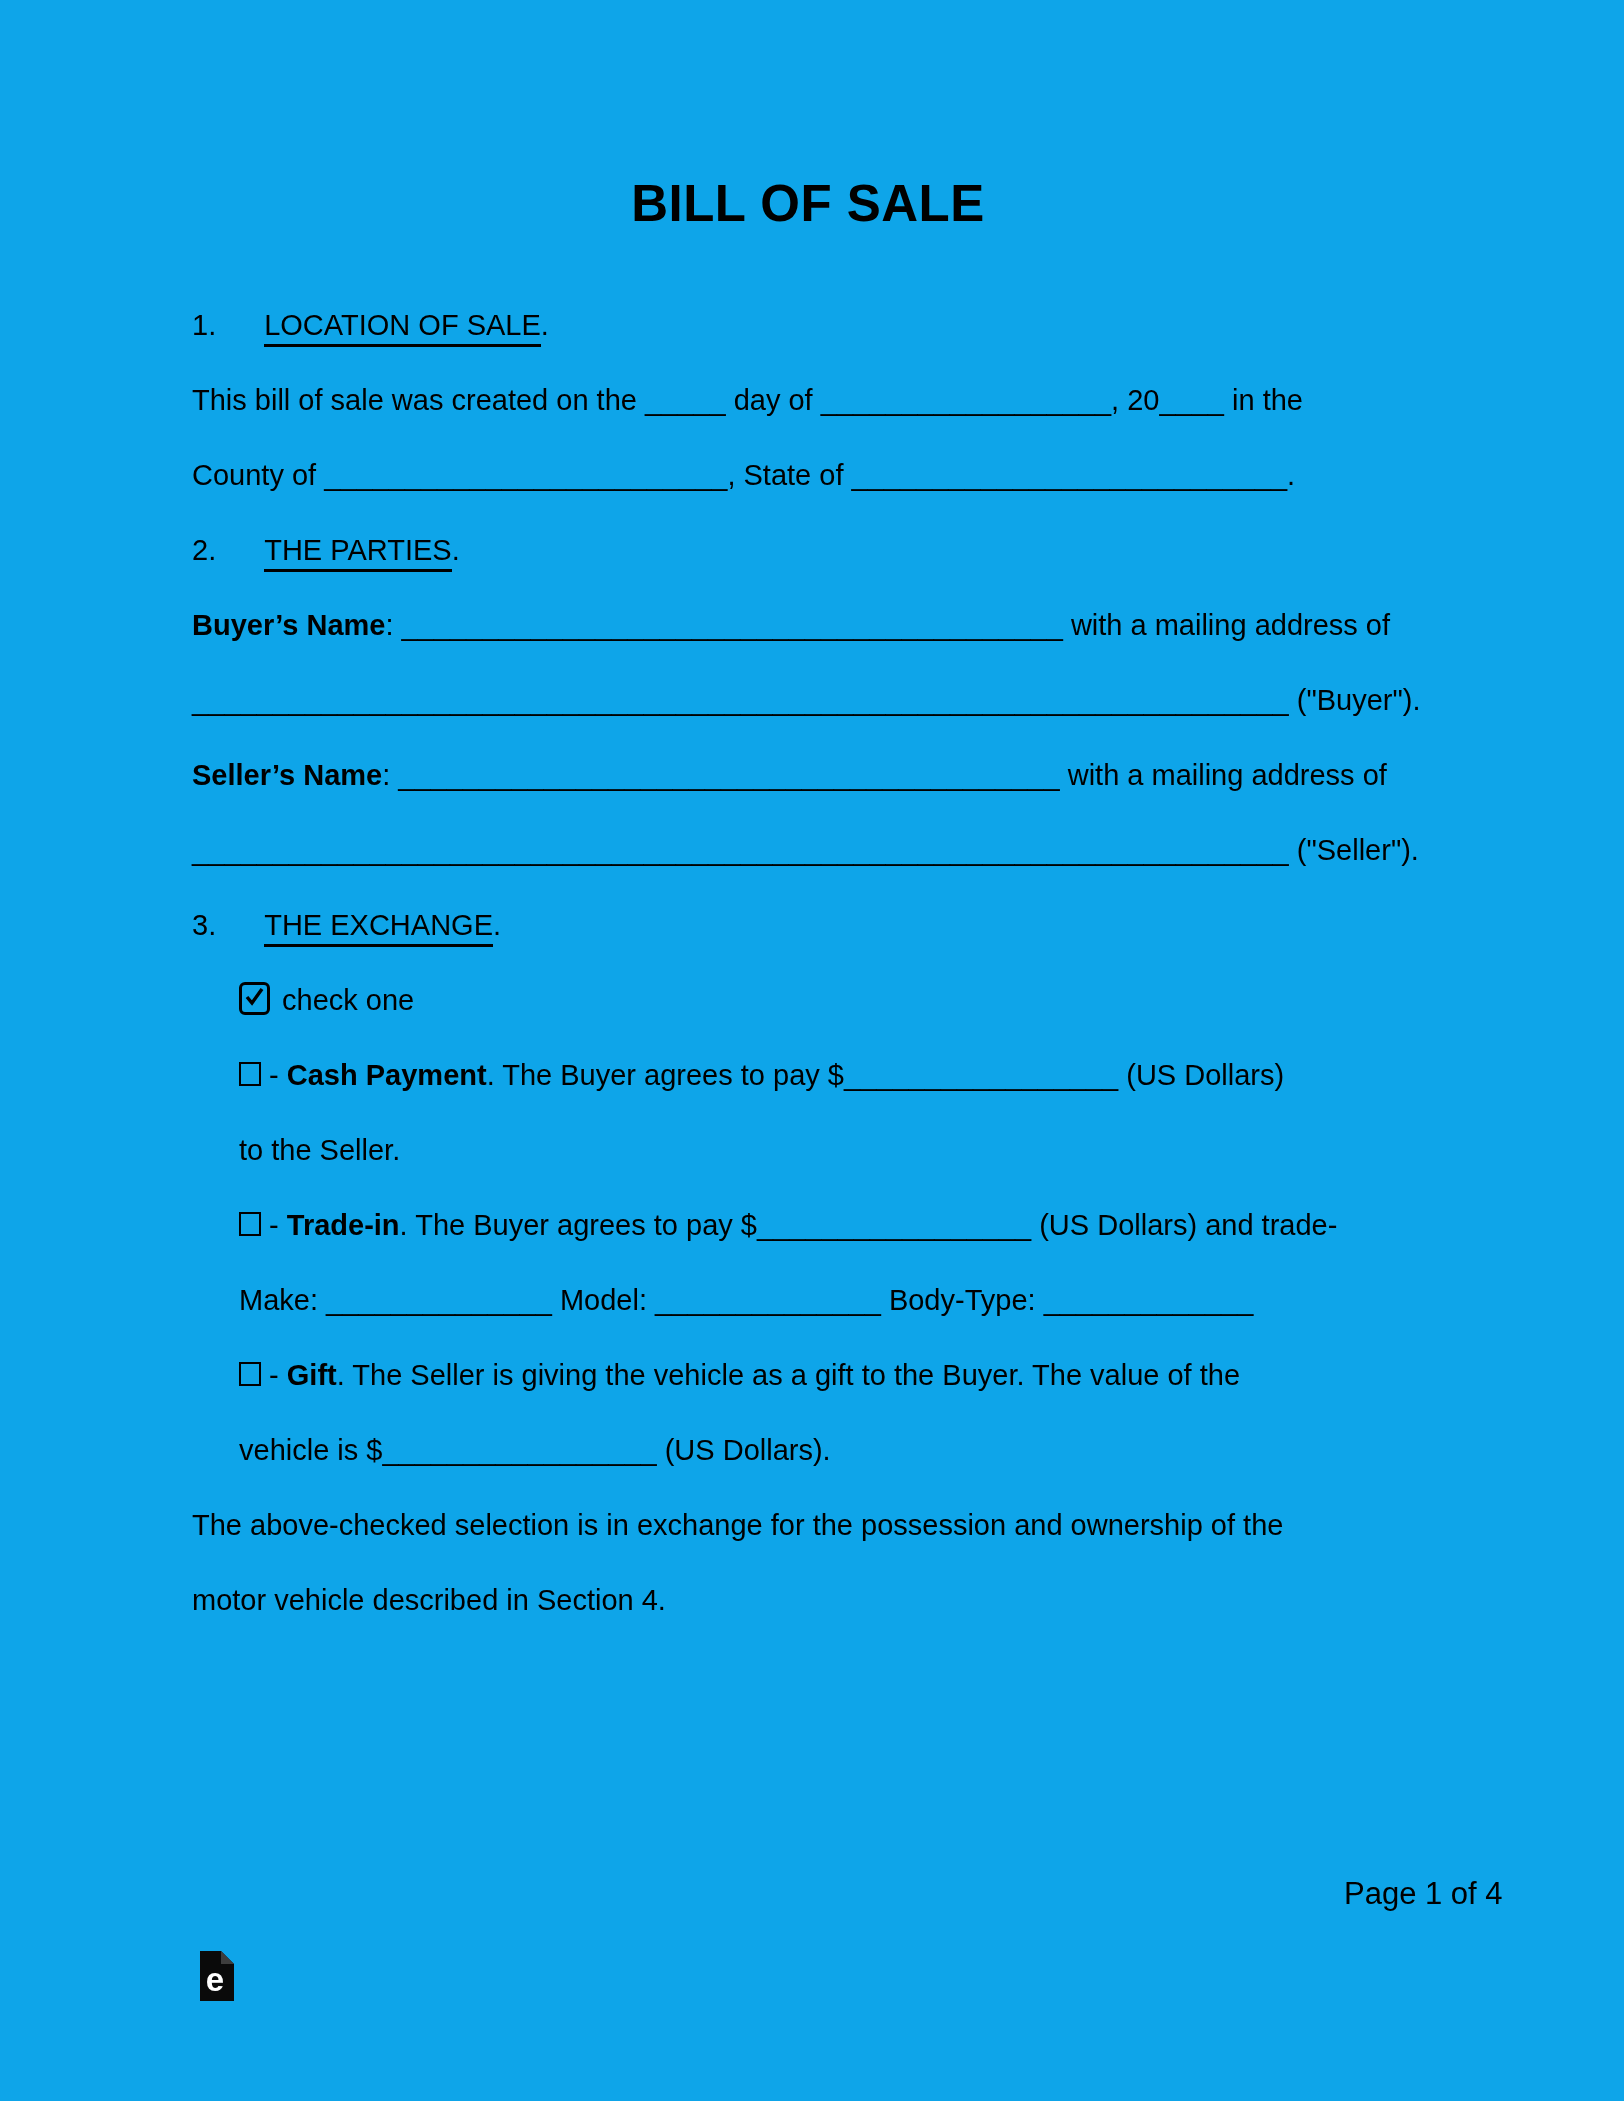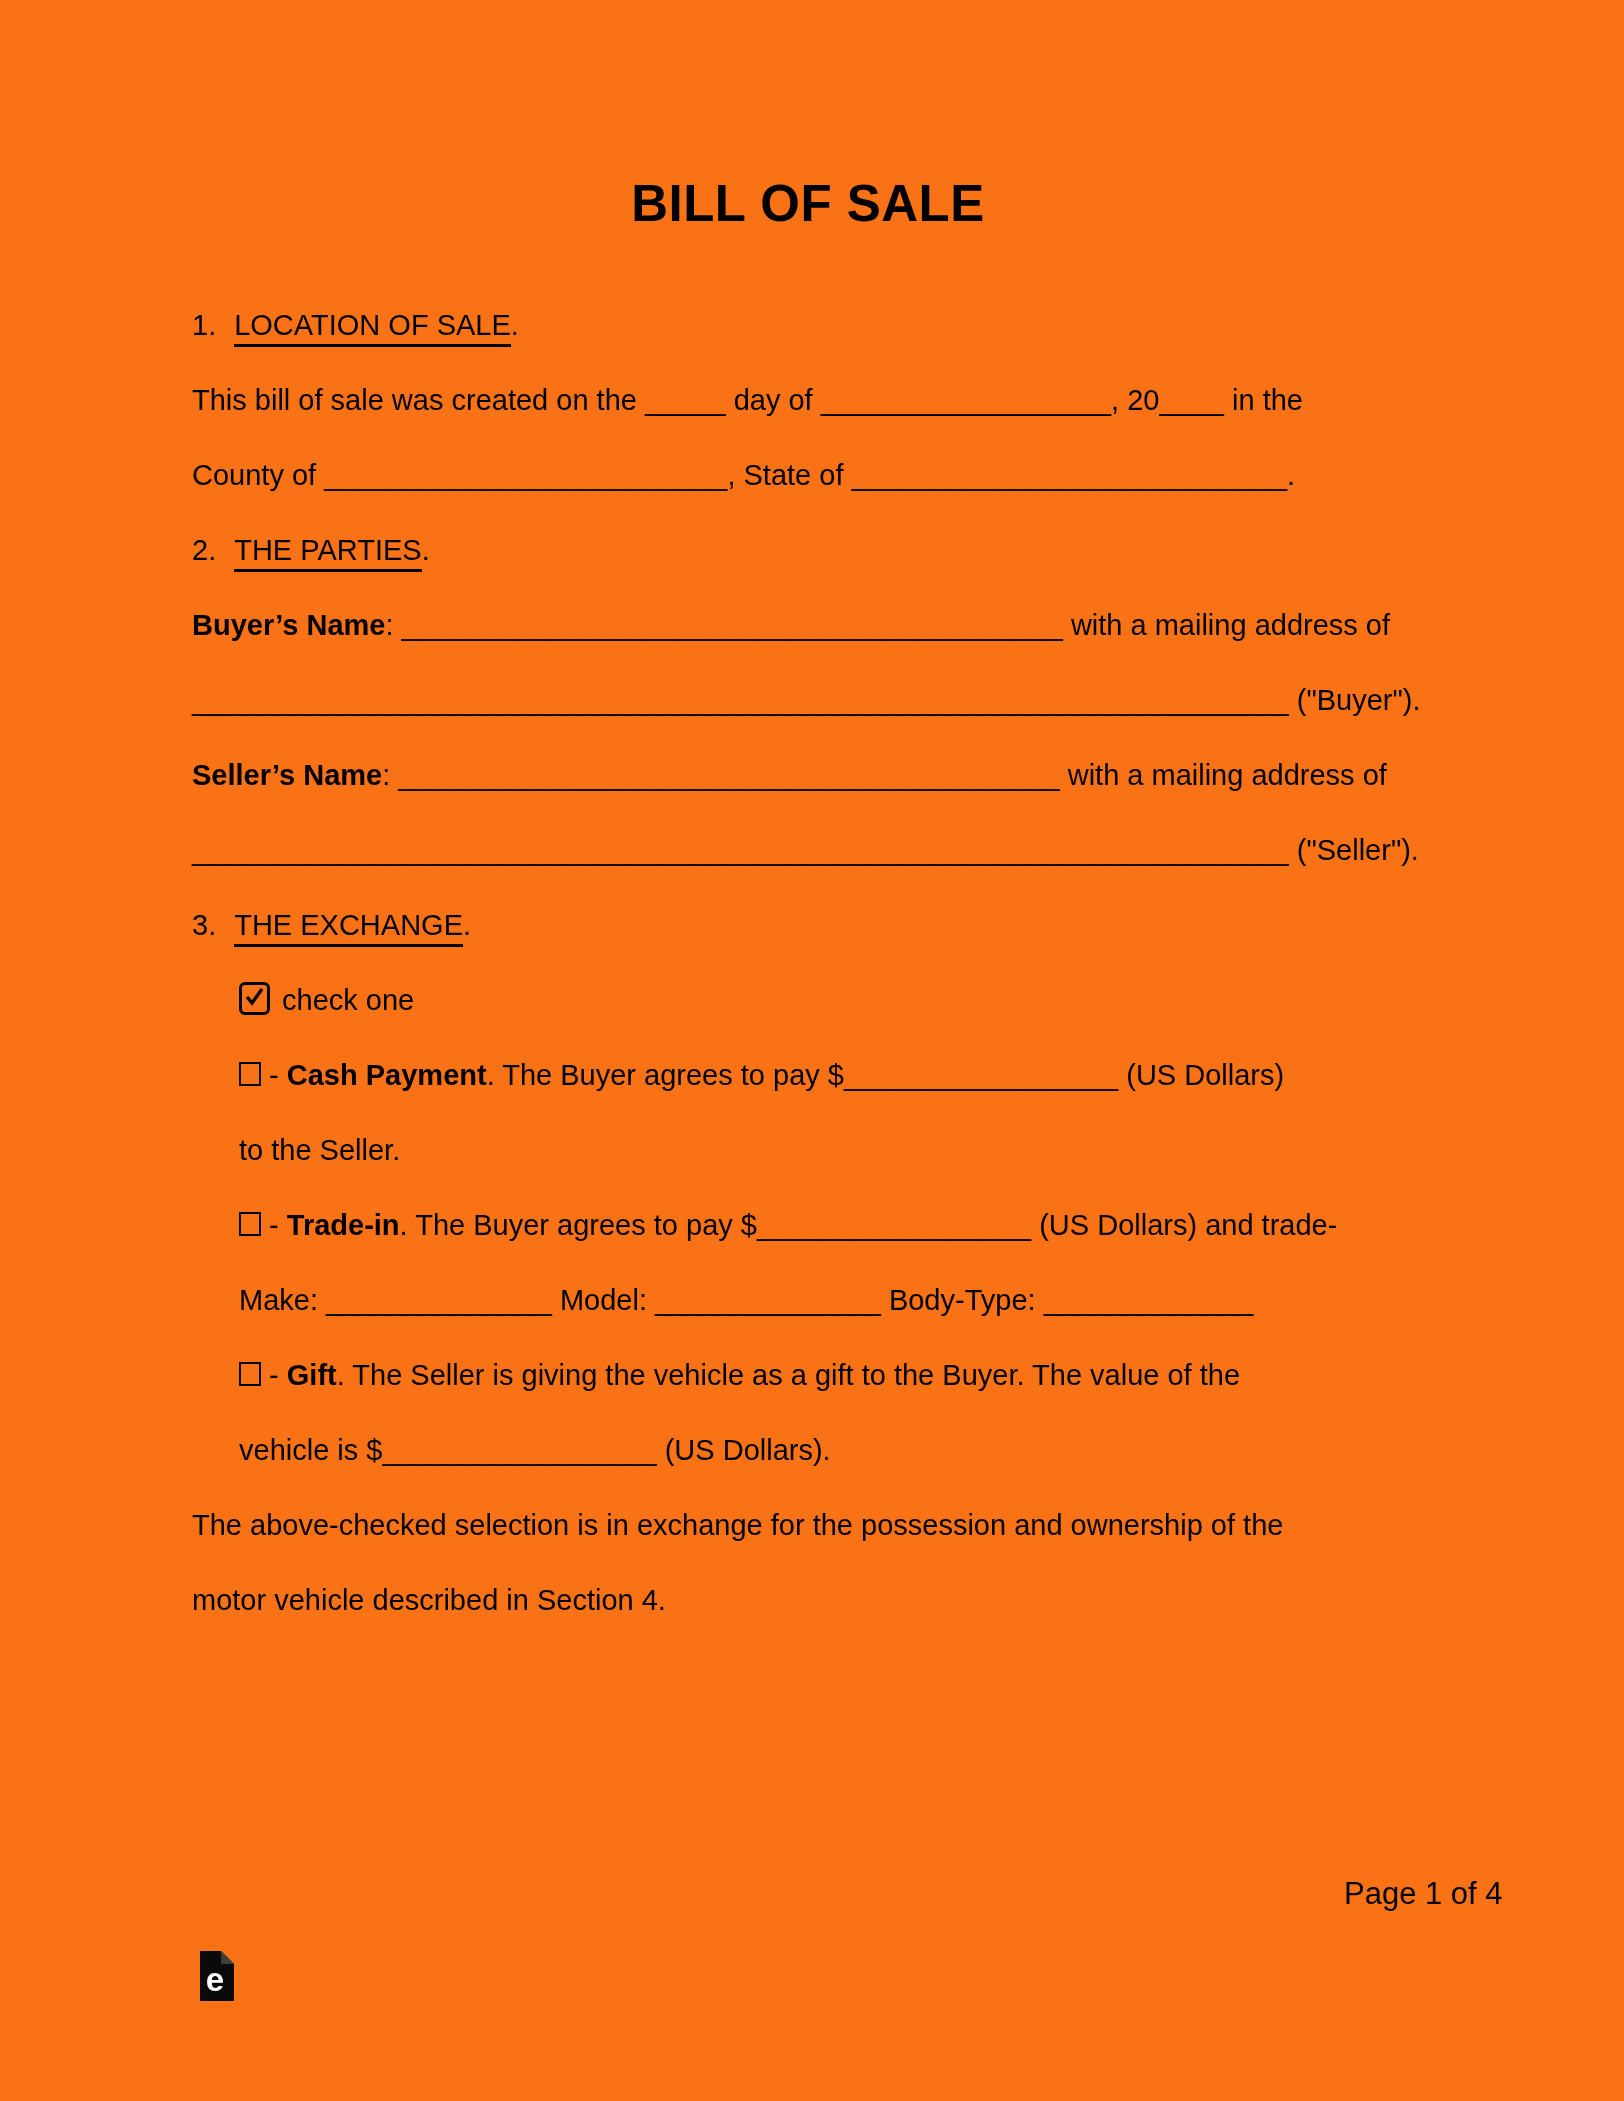--- a/index.html
+++ b/index.html
@@ -1,40 +1,40 @@
 <!DOCTYPE html>
 <html><head>
 <meta charset="utf-8">
 <style>
   html,body { margin:0; padding:0; background:#e8e8e8; }
   .page {
     position:relative;
     width:1624px; height:2101px;
-    background:#f97316;
+    background:#0ea5e9;
     margin:0 auto;
     font-family:"Liberation Sans", sans-serif;
     font-size:29px;
     color:#000;
     overflow:hidden;
   }
   .content { position:absolute; left:192px; top:0; width:1232px; }
   .doc-title {
     margin:176px 0 0 0;
     font-size:51px;
     font-weight:bold;
     line-height:1.1;
     text-align:center;
     letter-spacing:0.5px;
     white-space:pre;
   }
   .line { height:75px; line-height:75px; white-space:pre; overflow:visible; }
   .first-line { margin-top:56px; }
   .ind { padding-left:47px; }
   .b { font-weight:bold; }
-  .u { border-bottom:3px solid #000; padding-bottom:3px; }
+  .u { border-bottom:3px solid #000; padding-bottom:3px;margin-left:30px; }
   .cb {
     display:inline-block; width:18px; height:20px;
     border:2px solid #000;
     vertical-align:-1px;
   }
   .cbc {
     display:inline-block; width:25px; height:27px;
     border:3px solid #000; border-radius:6px;
     vertical-align:-5px; position:relative;
     margin-right:12px;

